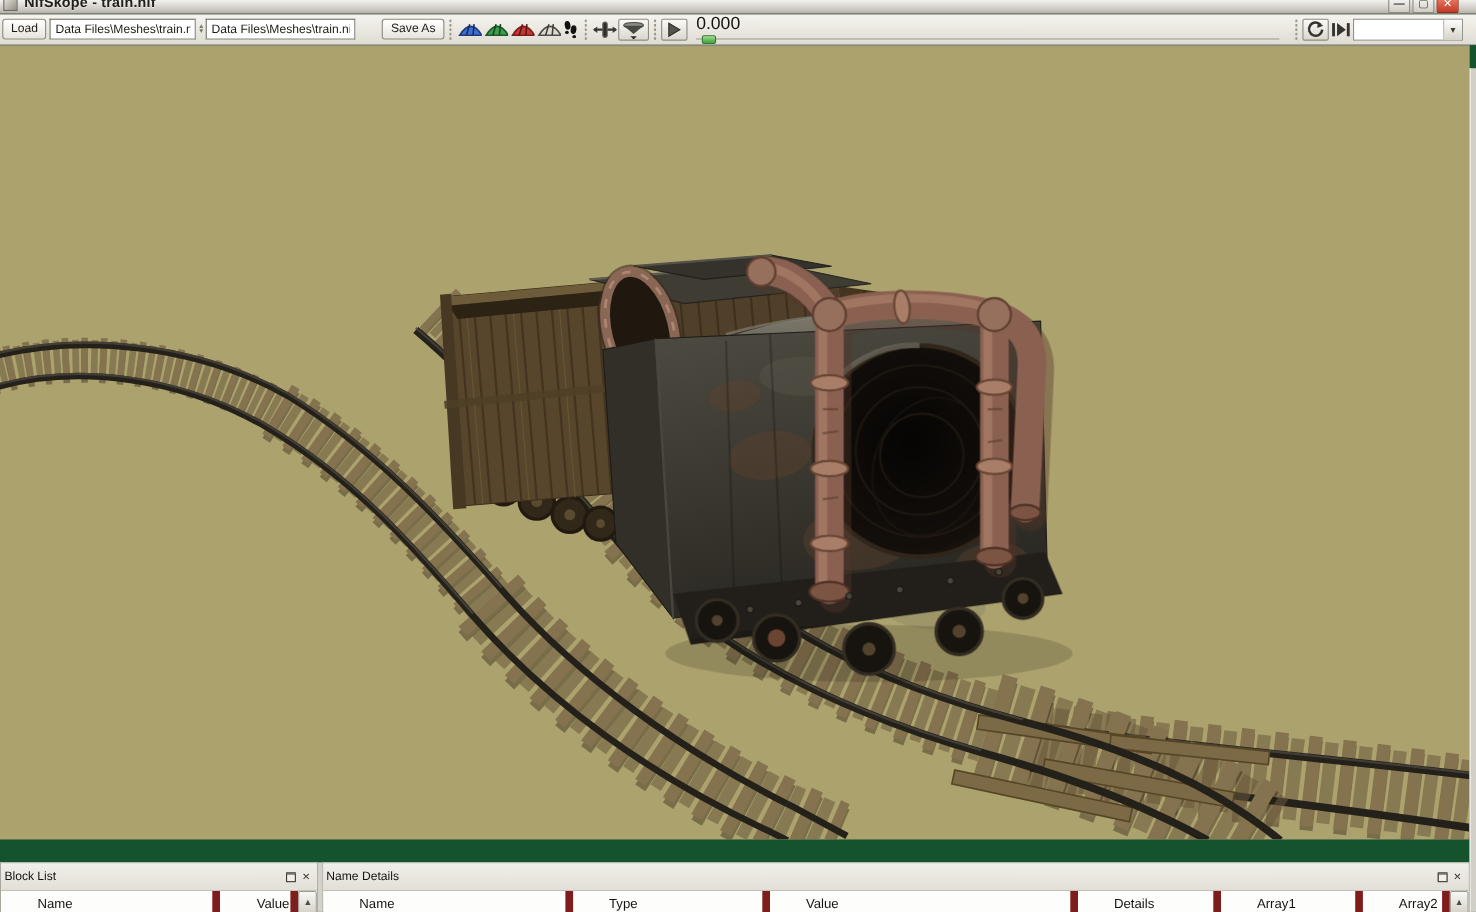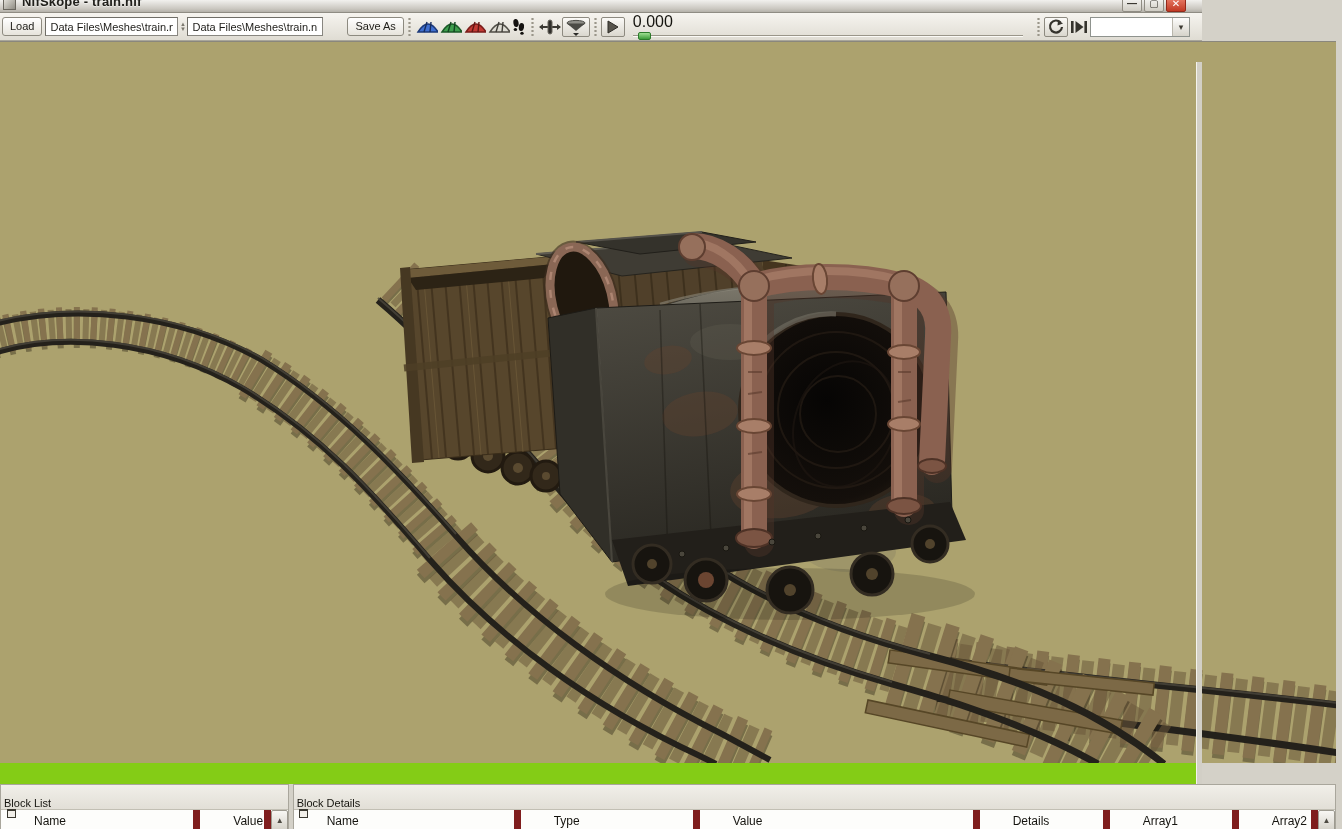--- a/index.html
+++ b/index.html
@@ -1,18 +1,18 @@
 <!DOCTYPE html>
 <html><head>
 <meta charset="utf-8">
 <style>
   * { margin:0; padding:0; box-sizing:border-box; }
   html,body { width:1342px; height:829px; overflow:hidden; background:#d4d1c8;
               font-family:"Liberation Sans","DejaVu Sans",sans-serif; }
-  .window { position:relative; width:1202px; height:829px; background:#84cc16; }
+  .window { position:relative; width:1342px; height:829px; background:#14532d; }
 
   
   .titlebar { position:relative; height:13px; overflow:hidden;
               background:linear-gradient(180deg,#f2f1ee 0%,#c9c6bf 75%,#b3b0a8 100%);
               border-bottom:1px solid #8f8c83; }
   .titlebar .app-ico { position:absolute; left:3px; top:-3px; width:13px; height:13px;
               background:linear-gradient(135deg,#e8e6df,#8f8c83); border:1px solid #6a675f; }
   .titlebar .title-text { position:absolute; left:22px; top:-6px; font-size:13px; font-weight:bold;
               color:#21201c; letter-spacing:.2px; text-shadow:0 1px 0 rgba(255,255,255,.45); }
   .caption-btns { position:absolute; right:16px; top:-5px; display:flex; gap:2px; }
@@ -62,21 +62,21 @@
               background:#d2cfc6; border-left:1px solid #f4f3ee; }
 
   
   .dockrow { position:absolute; left:0; bottom:0; width:1336px; height:45px; display:flex;
              background:#d4d1c8; }
   .panel { background:#fff; border:1px solid #a9a69c; display:flex; flex-direction:column; }
   .panel.block-list { width:433px; }
   .panel-gap { width:5px; }
   .panel.block-details { flex:1; }
   .panel-titlebar { height:18px; background:linear-gradient(180deg,#f1efe9,#e2dfd7);
-             border-bottom:1px solid #c2bfb4; display:flex; padding:12px 3px;flex-direction:column; }
+             border-bottom:1px solid #c2bfb4; display:flex; align-items:center; padding:12px 3px; }
   .panel-title { flex:1; font-size:11px; color:#15140f; }
   .panel-btn { width:14px; height:13px; display:flex; align-items:center; justify-content:center;
              font-size:9px; color:#3a3830; }
   .float-glyph { position:relative; width:9px; height:9px; }
   .float-glyph::before { content:""; position:absolute; right:0; top:0; width:7px; height:6px;
              border:1px solid #3a3830; }
   .float-glyph::after { content:""; position:absolute; left:0; bottom:0; width:7px; height:6px;
              border:1px solid #3a3830; background:#f1efe9; }
   .hdr-row { height:22px; display:flex; background:#fdfdfb; border-bottom:1px solid #c8c5ba; }
   .hdr-cell { font-size:12px; color:#15140f; padding:4px 4px 0 4px; border-right:7px solid #7f1d1d;
@@ -482,21 +482,21 @@
         <div class="hdr-cell" style="width:42px">Value</div>
         <div class="scroll-up">▲</div>
       </div>
       <div class="rows-strip"></div>
     </div>
 
     <div class="panel-gap"></div>
 
     <div class="panel block-details">
       <div class="panel-titlebar">
-        <div class="panel-title">Block Details</div>
+        <div class="panel-title">Name Details</div>
         <div class="panel-btn">
             <span class="float-glyph"></span>
           </div>
         <div class="panel-btn">✕</div>
       </div>
       <div class="hdr-row">
         <div class="hdr-cell" style="width:198px">Name</div>
         <div class="hdr-cell" style="width:150px">Type</div>
         <div class="hdr-cell" style="width:251px">Value</div>
         <div class="hdr-cell" style="width:101px">Details</div>

